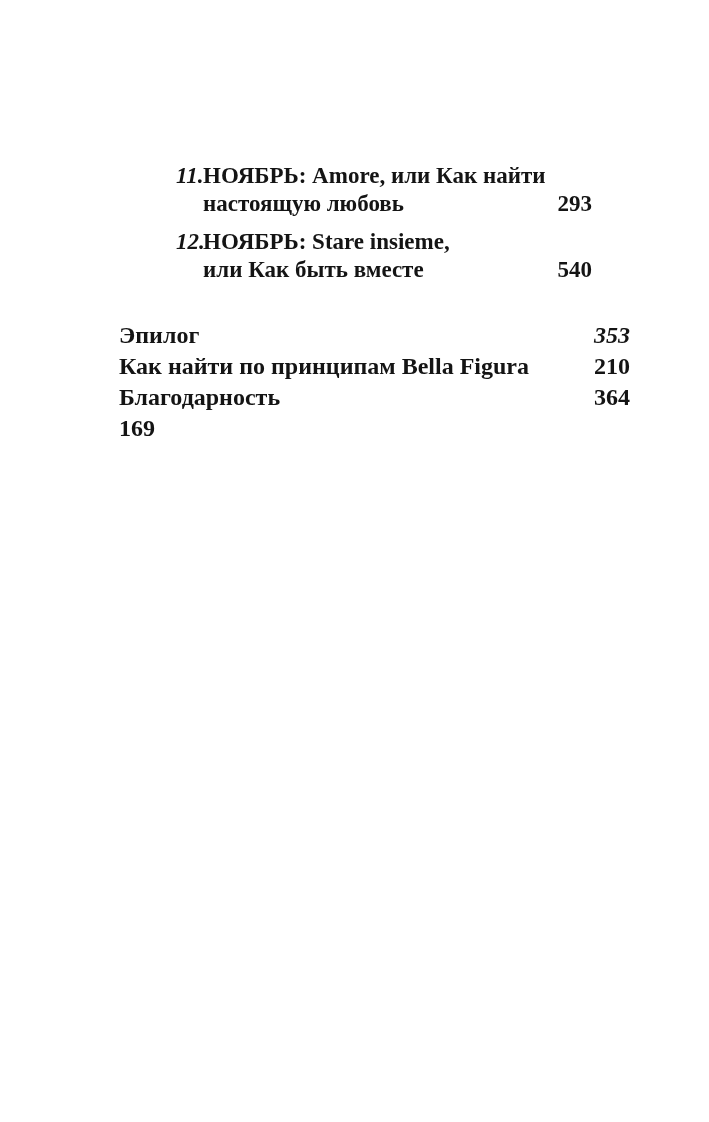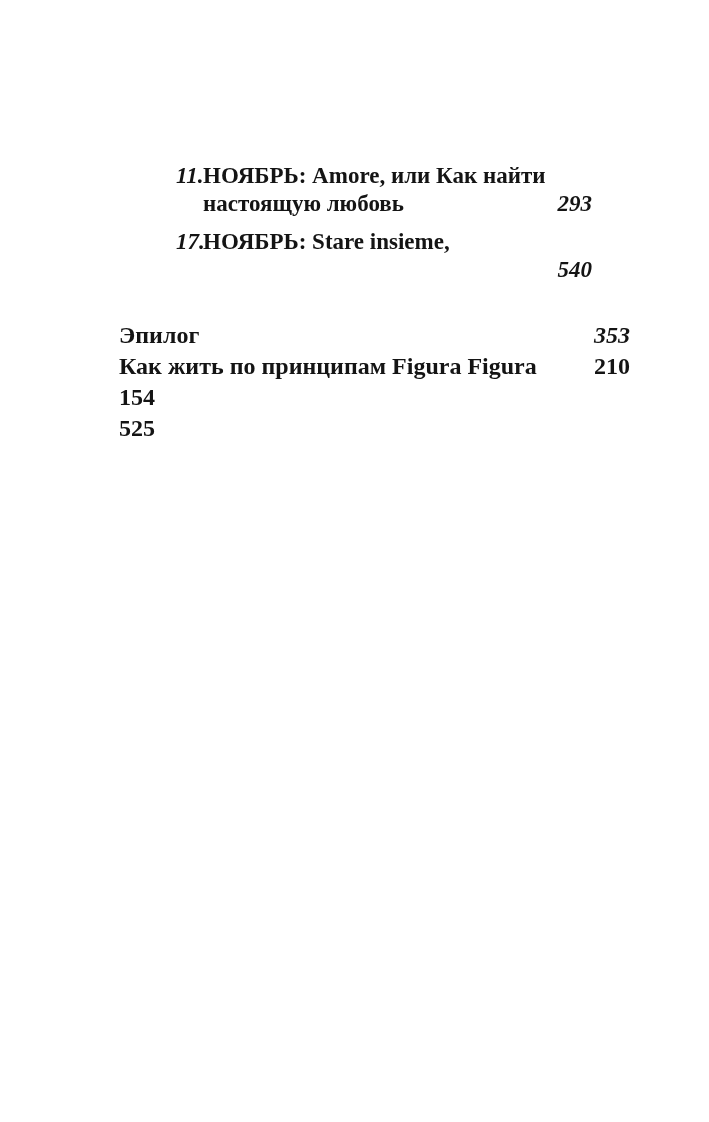--- a/index.html
+++ b/index.html
@@ -41,21 +41,20 @@
   }
   .ch-line2 {
     padding-left: 27px;
     position: relative;
     white-space: nowrap;
   }
   .ch-page {
     position: absolute;
     right: 0;
     top: 0;
-    font-style: italic;
   }
 
   
   .backmatter {
     position: absolute;
     top: 320px;
     left: 119px;
     right: 79px;            
     font-size: 24px;
     line-height: 31px;
@@ -79,41 +78,42 @@
 <div>
 
   <div class="chapters">
 
     <div class="chapter">
       <div class="ch-line1"><span class="ch-num">11.</span><span>НОЯБРЬ: Amore, или Как найти</span></div>
       <div class="ch-line2"><span>настоящую любовь</span><span class="ch-page">293</span></div>
     </div>
 
     <div class="chapter">
-      <div class="ch-line1"><span class="ch-num">17.</span><span>НОЯБРЬ: Stare insieme,</span></div>
-      <div class="ch-line2"><span class="ch-page">540</span></div>
+      <div class="ch-line1"><span class="ch-num">12.</span><span>НОЯБРЬ: Stare insieme,</span></div>
+      <div class="ch-line2"><span>или Как быть вместе</span><span class="ch-page">540</span></div>
     </div>
 
   </div>
 
   <div class="backmatter">
 
     <div class="bm-row">
       <span class="bm-label">Эпилог</span>
       <span class="bm-page italic">353</span>
     </div>
 
     <div class="bm-row">
-      <span class="bm-label">Как жить по принципам Figura Figura</span>
+      <span class="bm-label">Как найти по принципам Bella Figura</span>
       <span class="bm-page">210</span>
     </div>
 
     <div class="bm-row">
-      <span class="bm-page">154</span>
+      <span class="bm-label">Благодарность</span>
+      <span class="bm-page">364</span>
     </div>
 
     <div class="bm-row">
-      <span class="bm-page">525</span>
+      <span class="bm-page">169</span>
     </div>
 
   </div>
 
 </div>
 
 </body></html>

